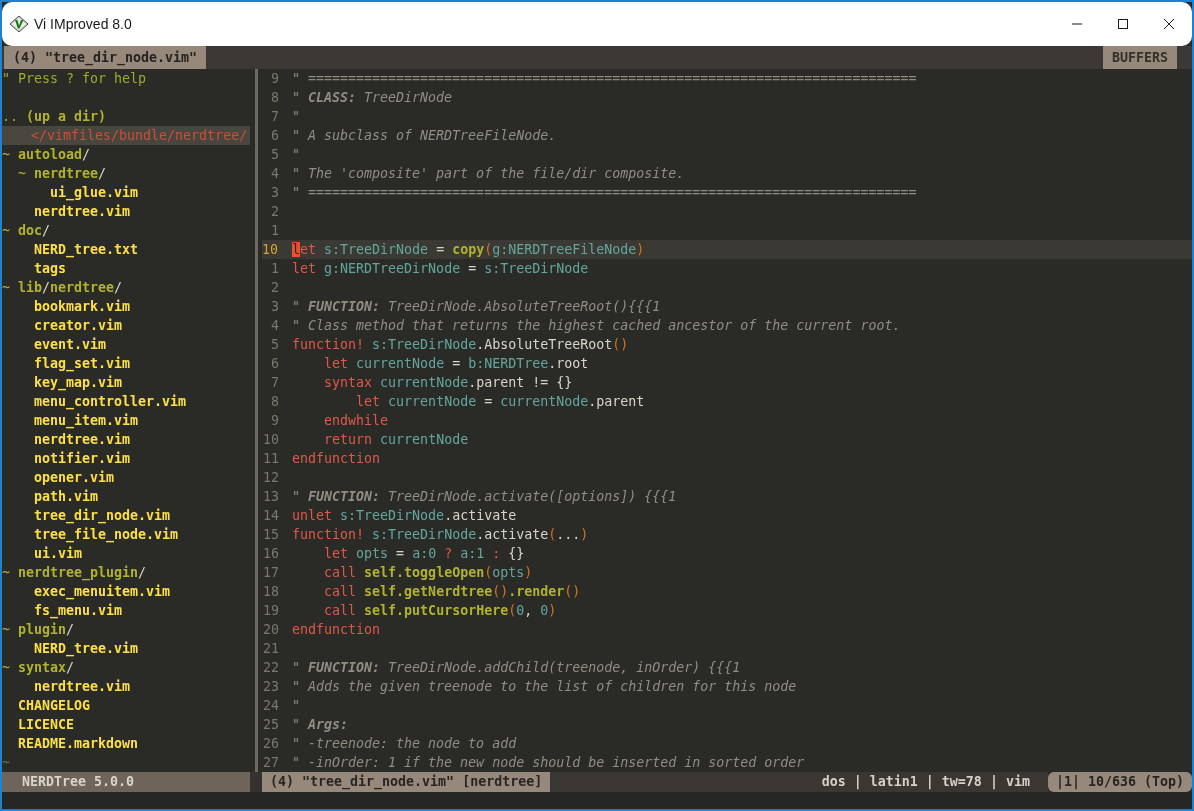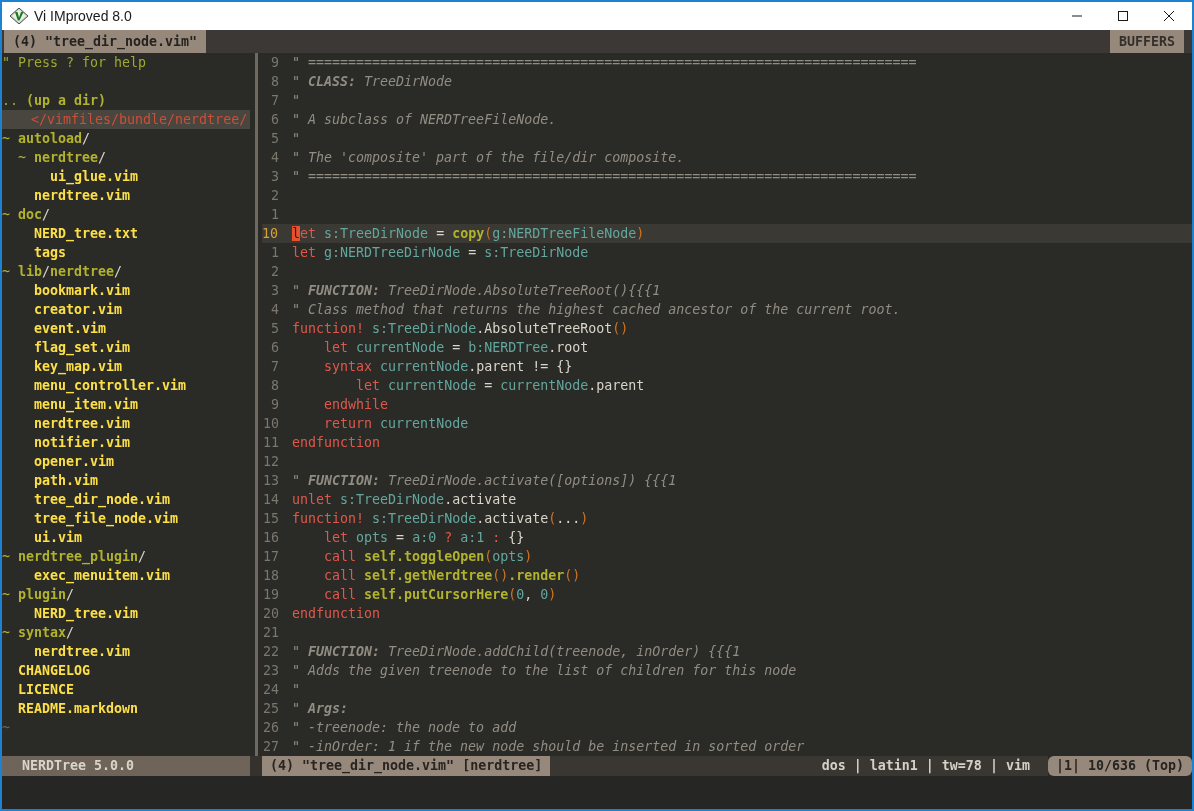--- a/index.html
+++ b/index.html
@@ -7,41 +7,42 @@
   .window {
     width:1194px; height:811px;
     border:2px solid #1e82d2;
     background:#2a2a27;
     display:flex; flex-direction:column;
     font-family:"DejaVu Sans Mono", monospace;
     overflow:hidden;
   }
   
   .titlebar {
-    height:28px; background:#ffffff; display:flex; align-items:center;
+    height:44px; background:#ffffff; display:flex; align-items:center;
     font-family:"Liberation Sans", sans-serif; font-size:14px; color:#1a1a1a;
     flex:0 0 auto;
+    border-radius:10px;
   }
   .app-icon { width:18px; height:16px; margin:0 6px 0 8px; flex:0 0 auto; }
   .title-text { flex:1 1 auto; }
   .win-controls { display:flex; height:100%; }
   .win-btn { width:46px; display:flex; align-items:center; justify-content:center; color:#1a1a1a; }
   
   .tabline {
     height:23px; background:#3b3835; display:flex; align-items:stretch;
     font-size:13.3px; flex:0 0 auto;
   }
   .tab-current {
     margin-left:2px; background:#96897b; color:#262220; font-weight:bold;
     display:flex; align-items:center; padding:0 9px; white-space:pre;
   }
   .tabline-fill { flex:1 1 auto; }
   .buffers-seg {
     background:#96897b; color:#33302b; font-weight:bold;
-    display:flex; align-items:center; padding:0 9px; margin-right:8px;
+    display:flex; align-items:center; padding:0 9px; margin-right:15px;
   }
   
   .main { display:flex; flex:0 0 auto; height:723px; }
   .sidebar { width:248px; flex:0 0 auto; display:flex; flex-direction:column; background:#2a2a27; }
   .tree-rows { height:703px; overflow:hidden; font-size:13.3px; line-height:19px; }
   .row { min-height:19px; white-space:pre; }
   .rootline { background:#49453f; }
   .nt-status {
     height:20px; background:#6e6459; color:#dad5cb; font-weight:bold;
     font-size:13.3px; line-height:20px; padding-left:20px; white-space:pre;
@@ -146,20 +147,21 @@
           <div class="row"><span class="sg-file">    menu_item.vim</span></div>
           <div class="row"><span class="sg-file">    nerdtree.vim</span></div>
           <div class="row"><span class="sg-file">    notifier.vim</span></div>
           <div class="row"><span class="sg-file">    opener.vim</span></div>
           <div class="row"><span class="sg-file">    path.vim</span></div>
           <div class="row"><span class="sg-file">    tree_dir_node.vim</span></div>
           <div class="row"><span class="sg-file">    tree_file_node.vim</span></div>
           <div class="row"><span class="sg-file">    ui.vim</span></div>
           <div class="row"><span class="sg-dir">~ </span><span class="sg-dirb">nerdtree_plugin</span><span class="sg-pl">/</span></div>
           <div class="row"><span class="sg-file">    exec_menuitem.vim</span></div>
+          <div class="row"><span class="sg-file">    fs_menu.vim</span></div>
           <div class="row"><span class="sg-dir">~ </span><span class="sg-dirb">plugin</span><span class="sg-pl">/</span></div>
           <div class="row"><span class="sg-file">    NERD_tree.vim</span></div>
           <div class="row"><span class="sg-dir">~ </span><span class="sg-dirb">syntax</span><span class="sg-pl">/</span></div>
           <div class="row"><span class="sg-file">    nerdtree.vim</span></div>
           <div class="row"><span class="sg-file">  CHANGELOG</span></div>
           <div class="row"><span class="sg-file">  LICENCE</span></div>
           <div class="row"><span class="sg-file">  README.markdown</span></div>
           <div class="row"><span class="sg-tilde">~</span></div>
         </div>
       <div class="nt-status">NERDTree 5.0.0</div>

